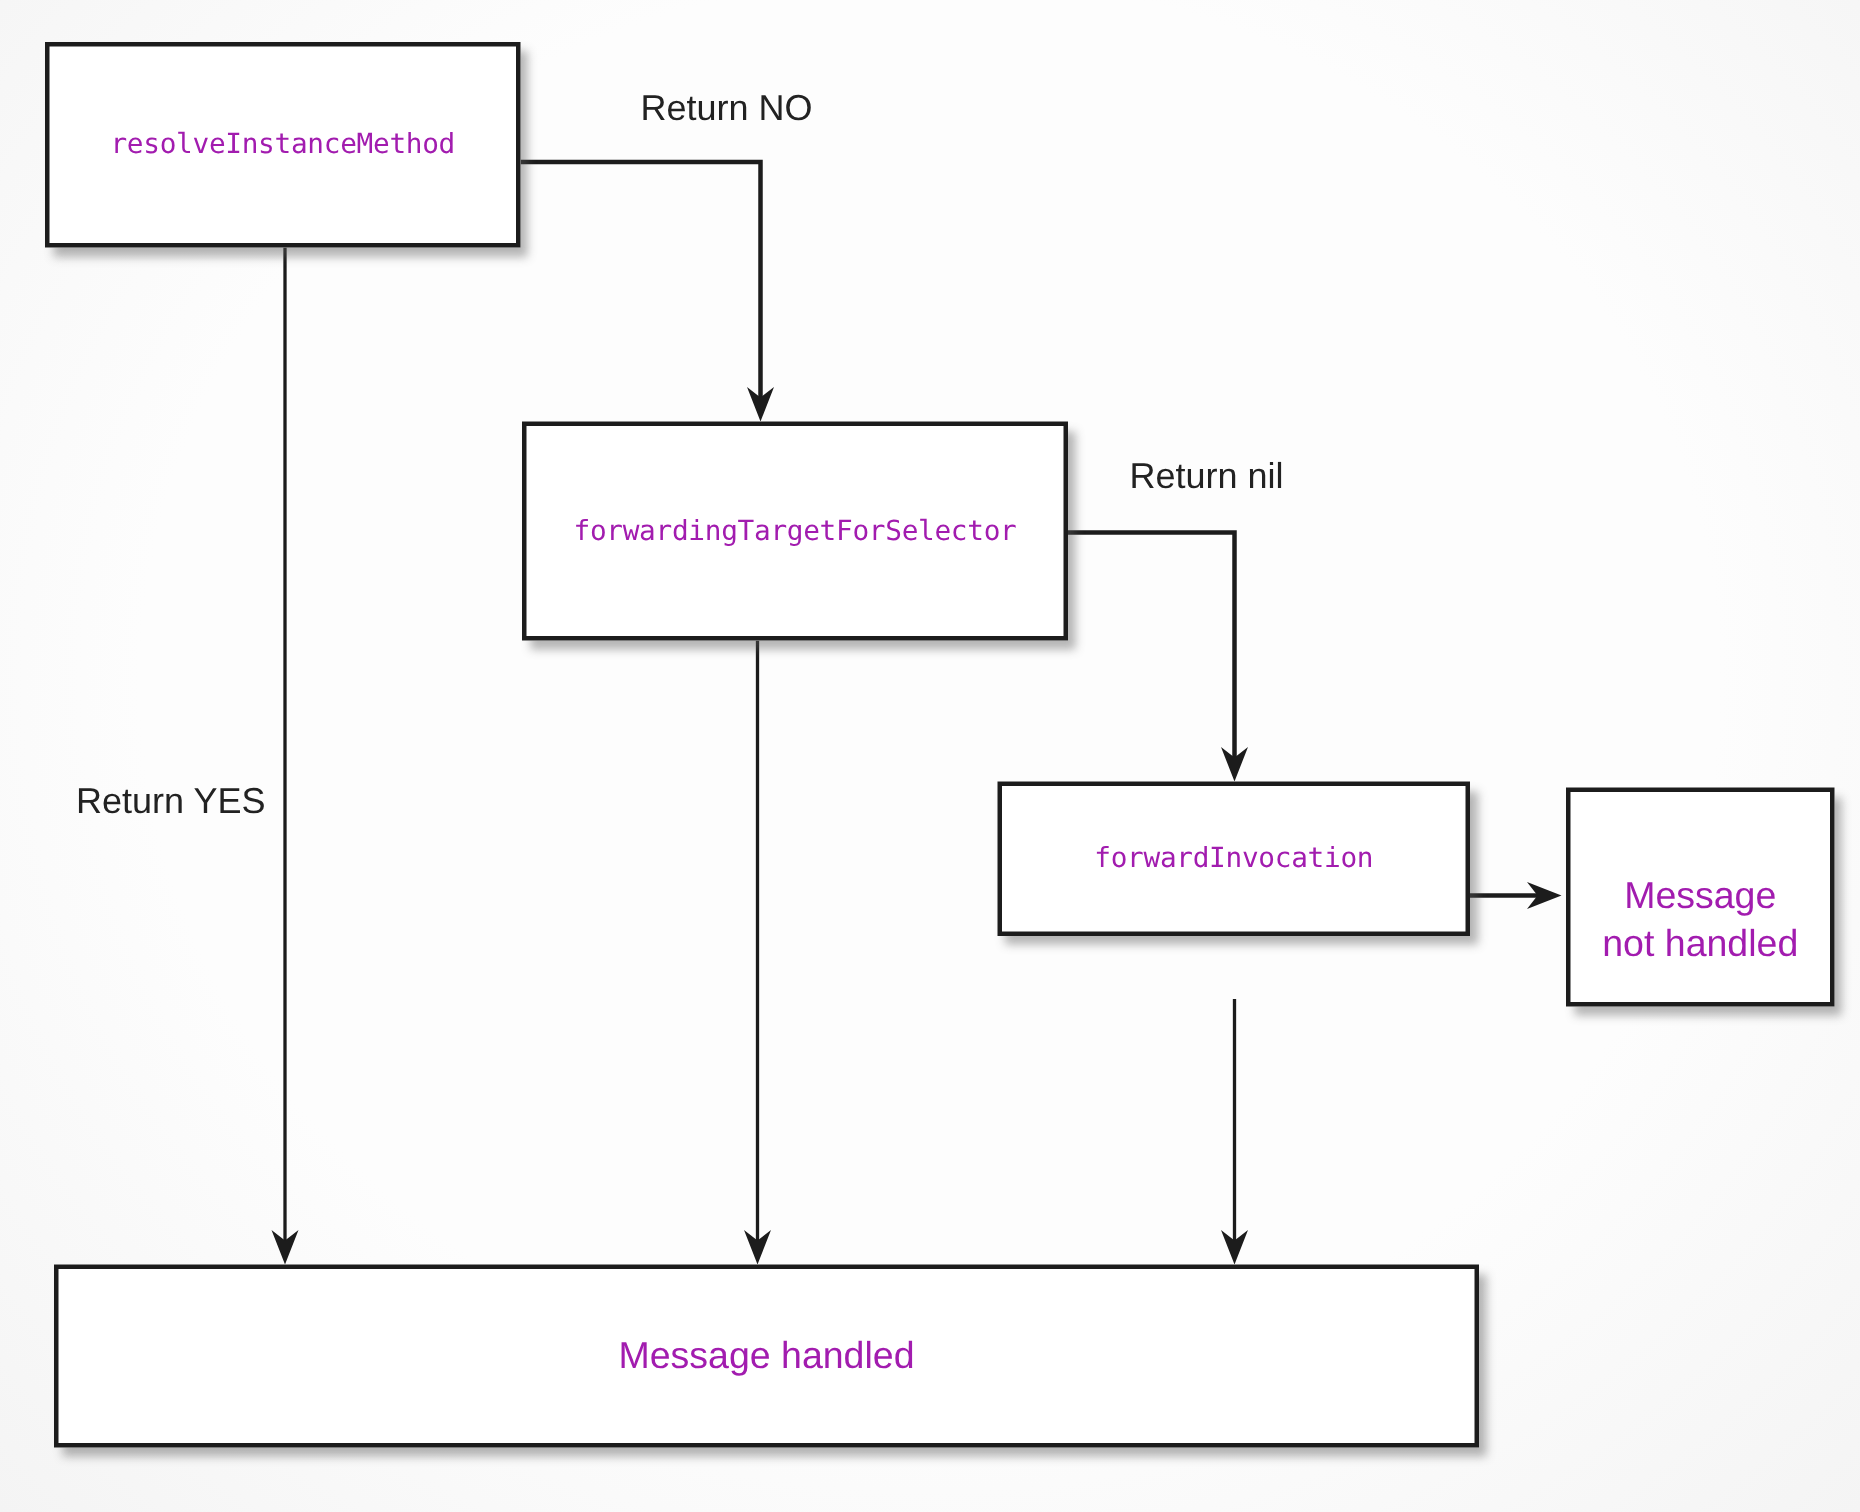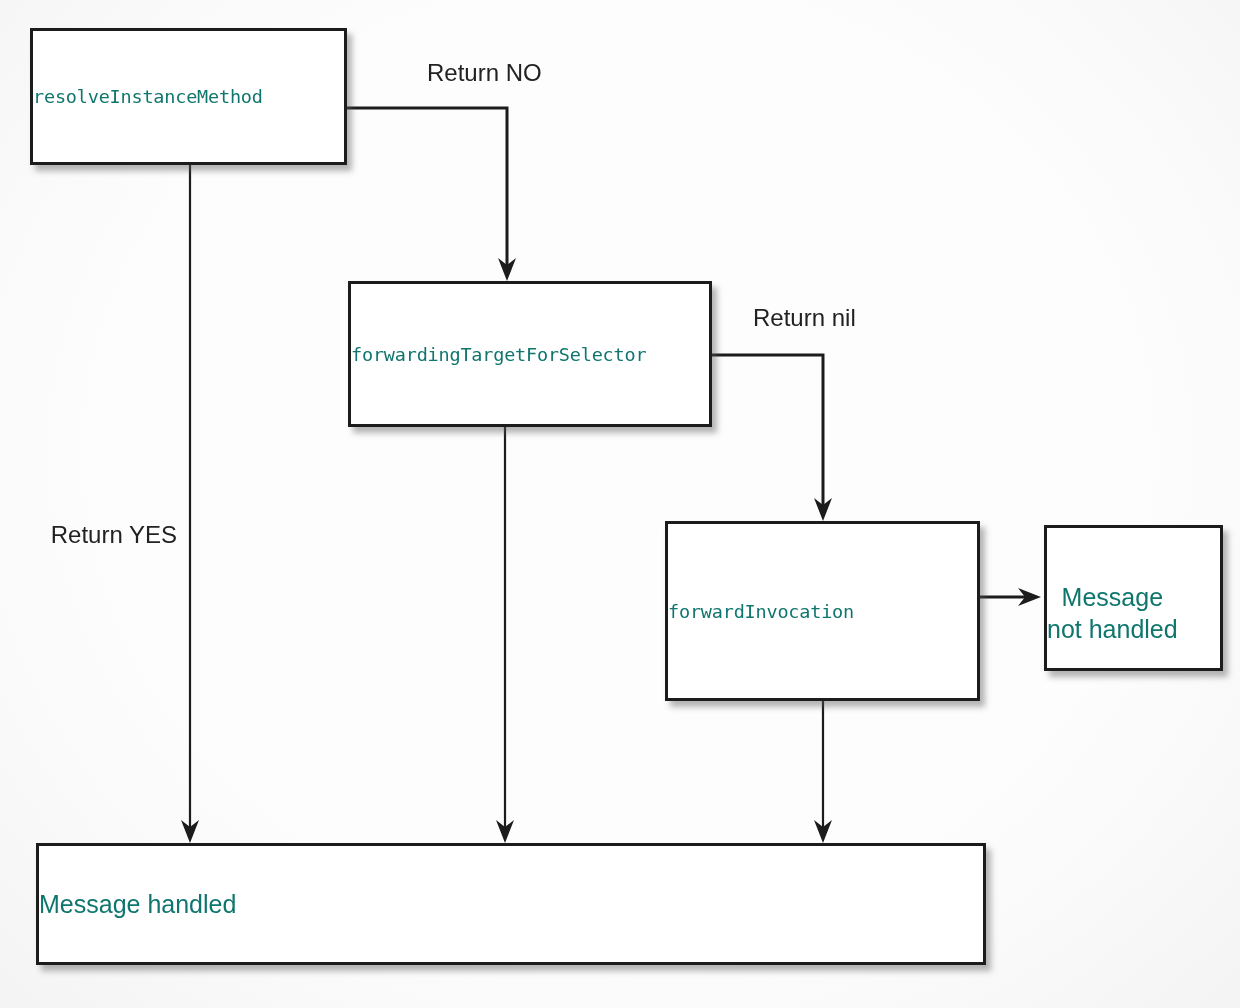--- a/index.html
+++ b/index.html
@@ -28,39 +28,40 @@
     height: 1008px;
     z-index: 1;
   }
   .node {
     position: absolute;
     background: #ffffff;
     border: 3px solid #1c1c1c;
     box-shadow: 5px 6px 6px rgba(90,90,90,0.45);
     display: flex;
     align-items: center;
+    justify-content: center;
     text-align: center;
     box-sizing: border-box;
     z-index: 2;
-    color: #0f766e;
+    color: #a21caf;
   }
   .node.mono {
     font-family: "DejaVu Sans Mono", "Liberation Mono", monospace;
     font-size: 18.5px;
     letter-spacing: -0.2px;
     white-space: nowrap;
   }
   .node.sans {
     font-family: "Liberation Sans", sans-serif;
     font-size: 25px;
     line-height: 32px;
   }
   #node-resolve            { left: 30px;   top: 28px;  width: 317px; height: 137px; }
   #node-forwarding-target  { left: 348px;  top: 281px; width: 364px; height: 146px; }
-  #node-forward-invocation { left: 665px;  top: 521px; width: 315px; height: 180px; }
+  #node-forward-invocation { left: 665px;  top: 521px; width: 315px; height: 103px; }
   #node-message-not-handled{ left: 1044px; top: 525px; width: 179px; height: 146px; }
   #node-message-handled    { left: 36px;   top: 843px; width: 950px; height: 122px; }
 
   .edge-label {
     position: absolute;
     font-family: "Liberation Sans", sans-serif;
     font-size: 24px;
     line-height: 30px;
     color: #222222;
     z-index: 2;

